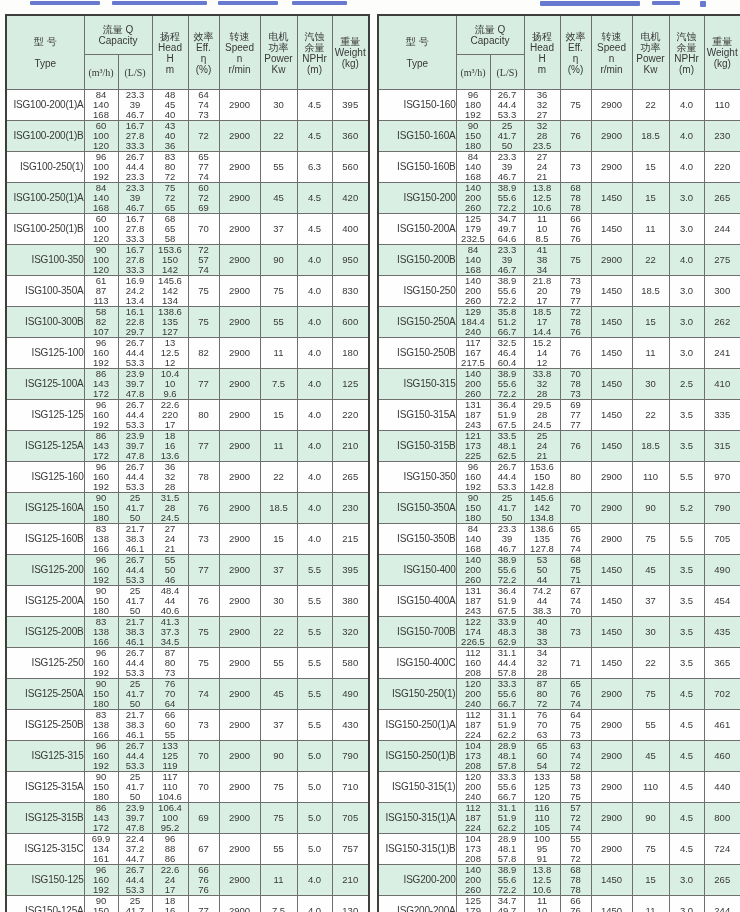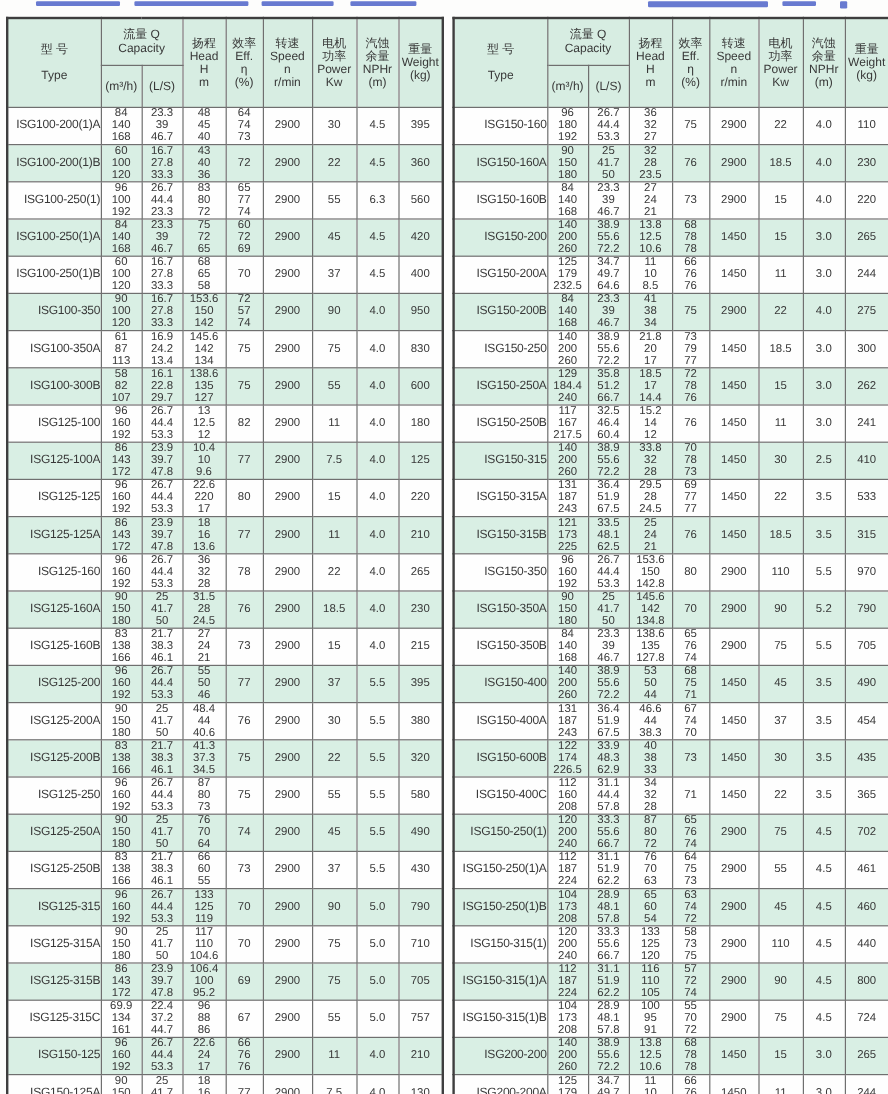--- a/index.html
+++ b/index.html
@@ -36,21 +36,21 @@
     vertical-align:middle;
     white-space:pre-line;
     font-size:9.5px;
     line-height:10px;
     color:#383838;
     font-weight:normal;
     overflow:hidden;
   }
   thead th{background:#d7ede2;font-size:10px;line-height:11px;}
   thead tr.h-top th{height:38px;}
-  thead tr.h-sub th{height:34px;}
+  thead tr.h-sub th{height:34px;font-family:Liberation Serif, serif;}
   tbody tr{height:30px;}
   tbody tr:nth-child(even) td{background:#d9efe4;}
   td.c-type{font-size:10px;letter-spacing:-0.2px;text-align:right;}
   col.w-type{width:78px;}
   col.w-m3h{width:34px;}
   col.w-ls{width:34px;}
   col.w-head{width:36px;}
   col.w-eff{width:31px;}
   col.w-speed{width:41px;}
   col.w-power{width:37px;}
@@ -834,21 +834,21 @@
 67.5</td>
             <td>29.5
 28
 24.5</td>
             <td>69
 77
 77</td>
             <td>1450</td>
             <td>22</td>
             <td>3.5</td>
-            <td>533</td>
+            <td>335</td>
           </tr>
           <tr>
             <td class="c-type">ISG150-315B</td>
             <td>121
 173
 225</td>
             <td>33.5
 48.1
 62.5</td>
             <td>25
@@ -933,33 +933,33 @@
             <td>490</td>
           </tr>
           <tr>
             <td class="c-type">ISG150-400A</td>
             <td>131
 187
 243</td>
             <td>36.4
 51.9
 67.5</td>
-            <td>46.6
+            <td>74.2
 44
 38.3</td>
             <td>67
 74
 70</td>
             <td>1450</td>
             <td>37</td>
             <td>3.5</td>
             <td>454</td>
           </tr>
           <tr>
-            <td class="c-type">ISG150-600B</td>
+            <td class="c-type">ISG150-700B</td>
             <td>122
 174
 226.5</td>
             <td>33.9
 48.3
 62.9</td>
             <td>40
 38
 33</td>
             <td>73</td>

